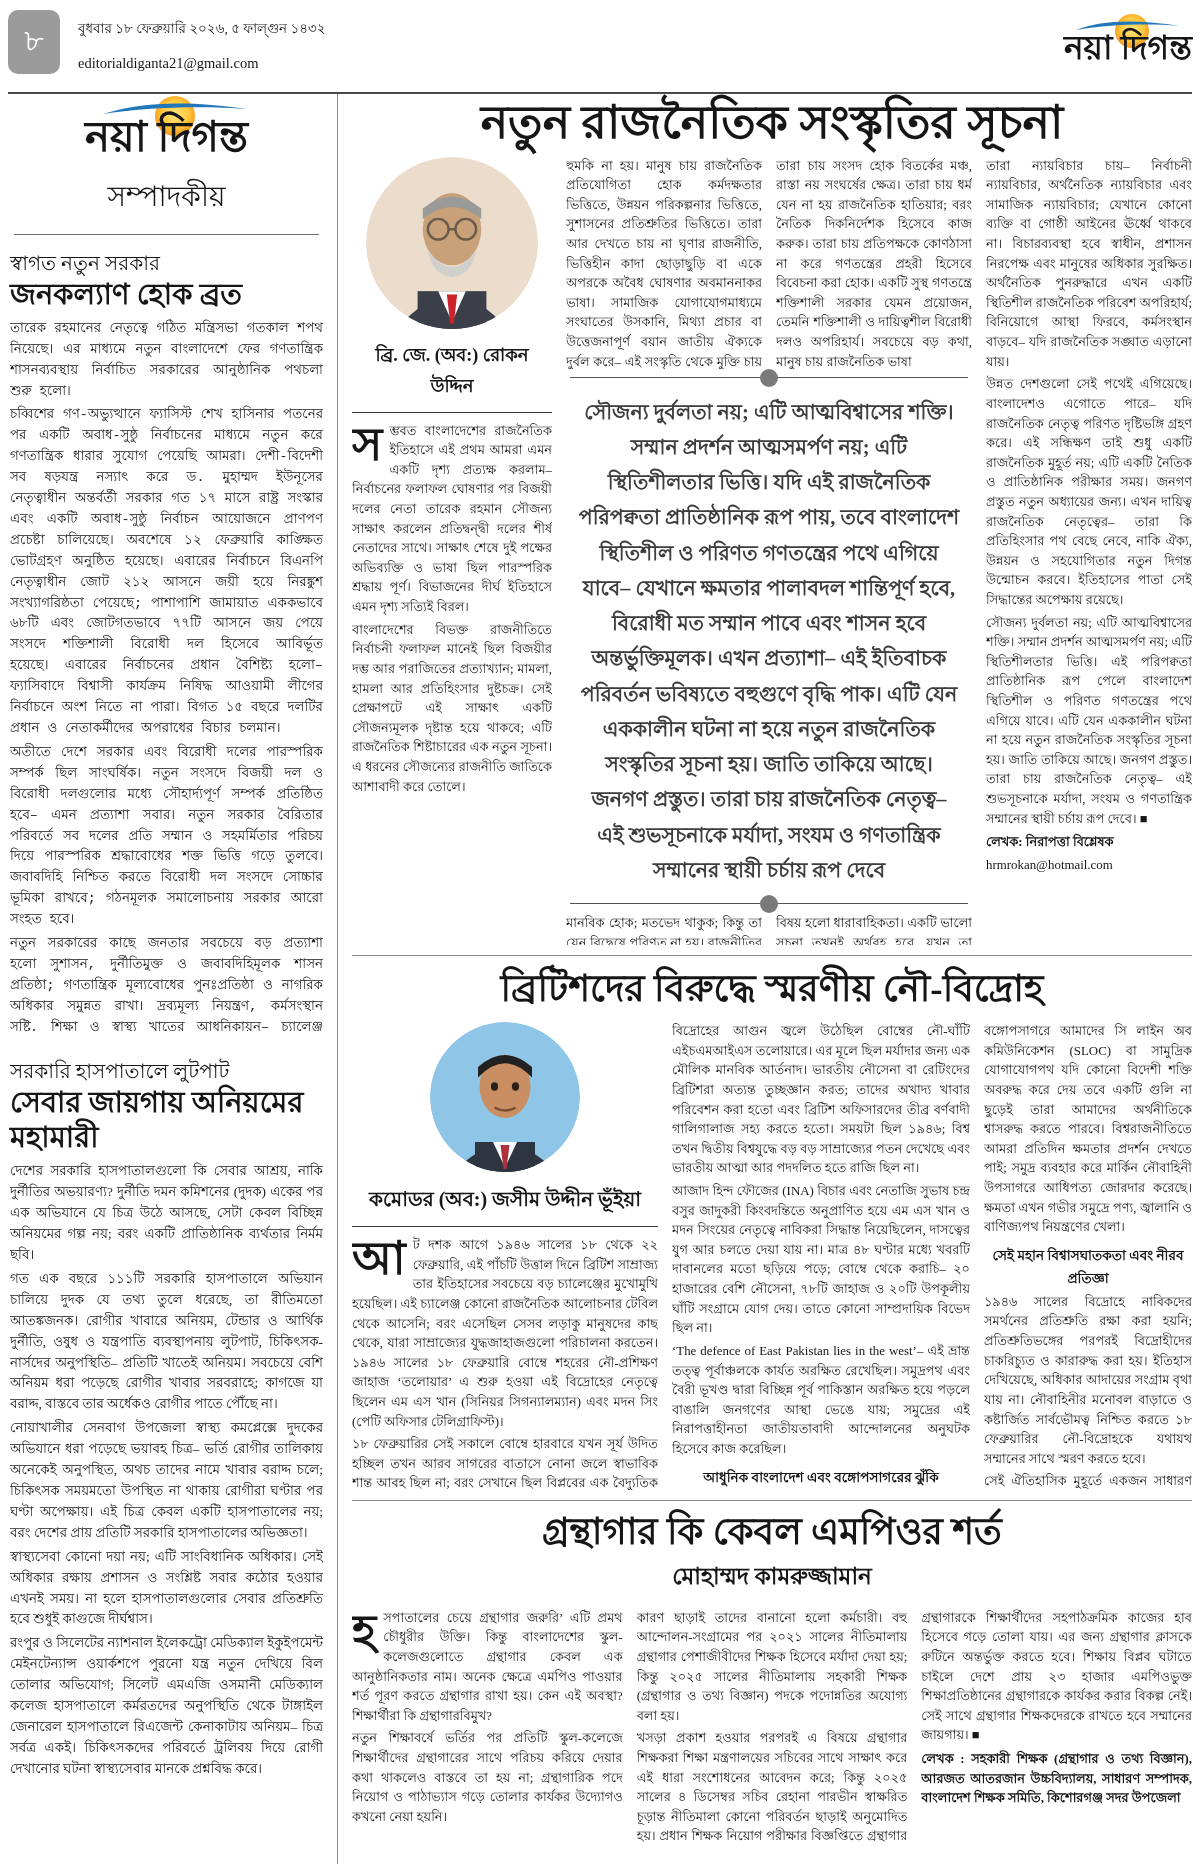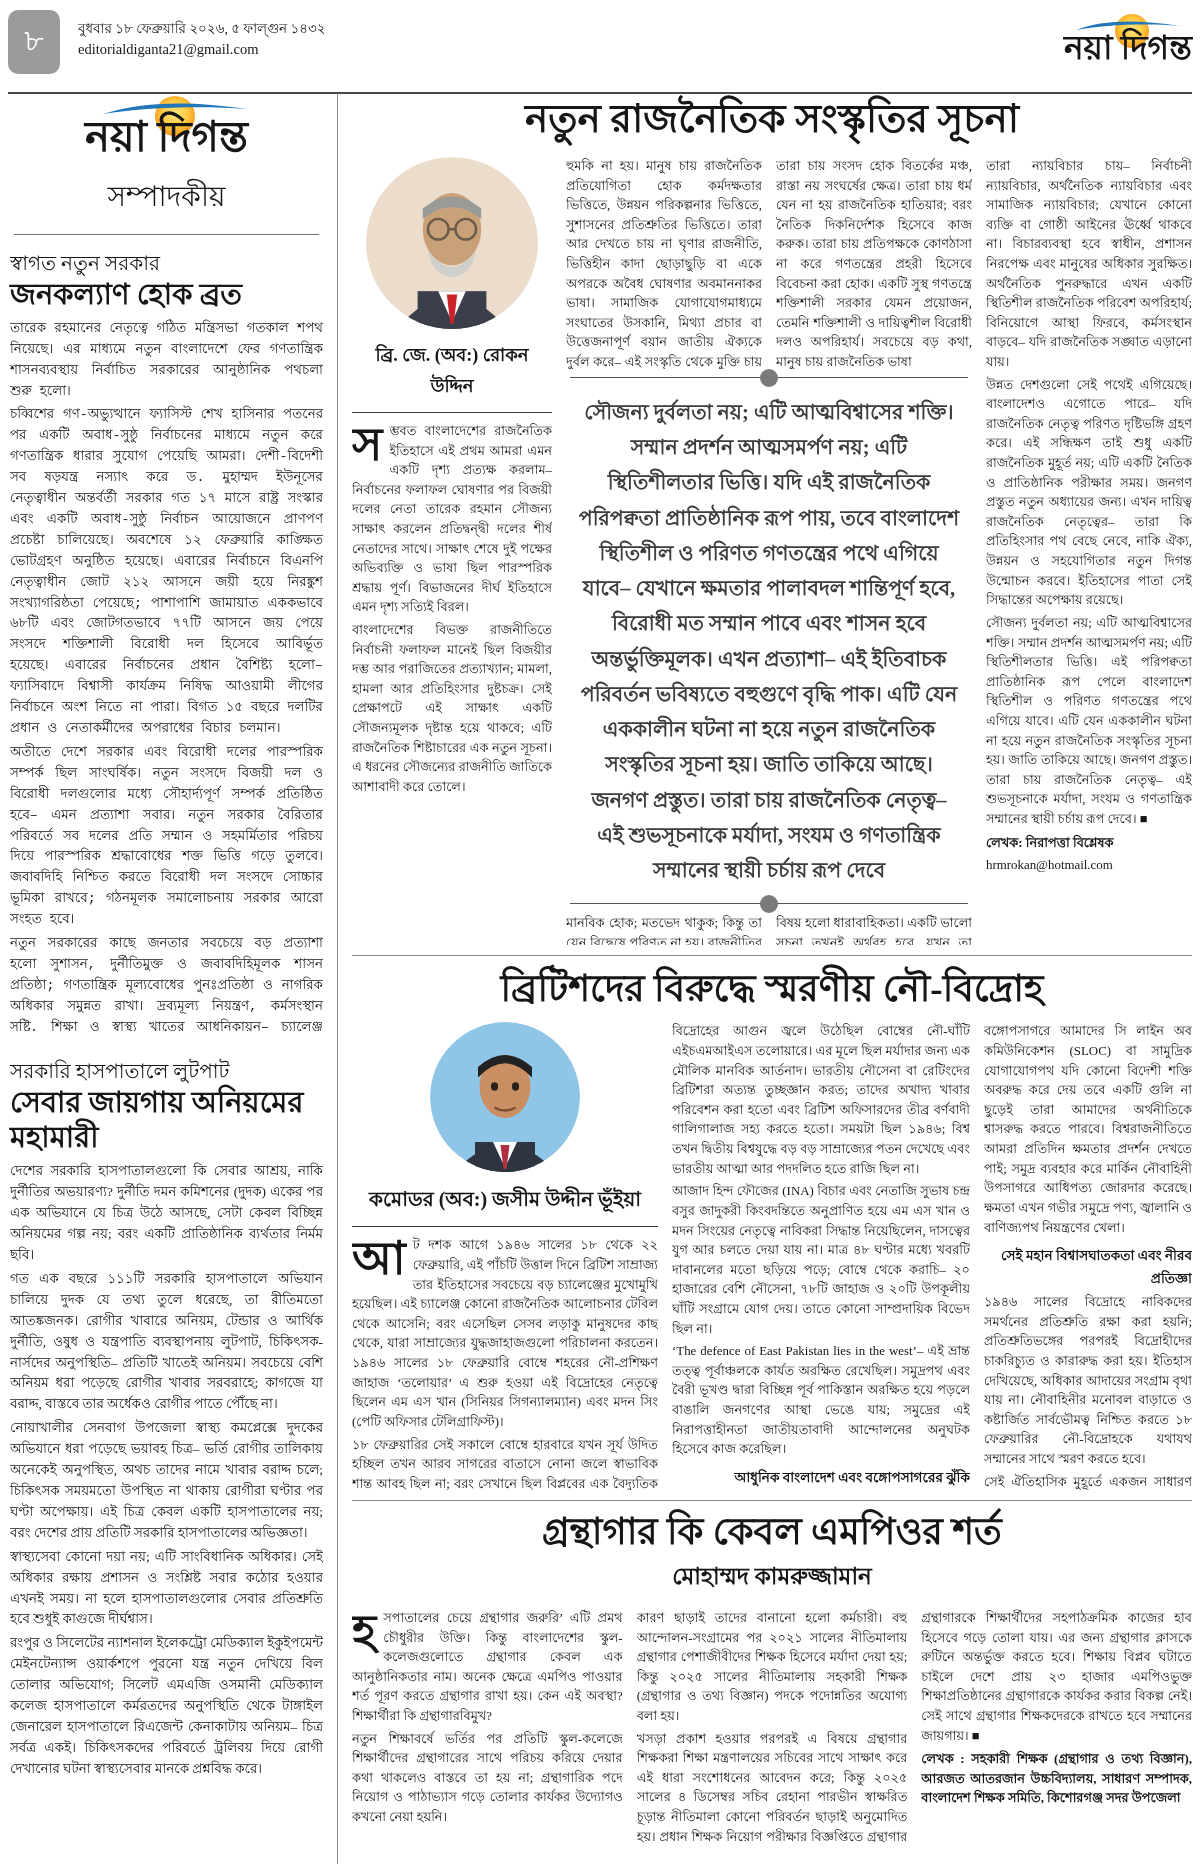--- a/index.html
+++ b/index.html
@@ -8,21 +8,21 @@
   .page { width:1200px; height:1868px; margin:0 auto; background:#fff; position:relative;
           overflow:hidden; padding:8px 8px 0 8px; }
 
   
   .hdr { display:flex; align-items:flex-start; height:80px; }
   .pagenum { width:52px; height:64px; background:#9b9b9b; border-radius:10px; color:#fff;
              font-size:30px; display:flex; align-items:center; justify-content:center;
              font-family:"DejaVu Sans", sans-serif; margin-top:2px; }
   .hdr-meta { margin:10px 0 0 18px; }
   .hdr-date { font-size:13.5px; }
-  .hdr-email { font-size:14.5px; margin-top:0; }
+  .hdr-email { font-size:14.5px; margin-top:14px; }
   .hdr-spacer { flex:1; }
   .logo { position:relative; display:inline-block; font-weight:700; white-space:nowrap; }
   .logo .sun { position:absolute; border-radius:50%;
                background:radial-gradient(circle at 50% 45%, #ffe680 0%, #ffc93d 45%, #f7941d 75%, rgba(247,148,29,0) 100%); }
   .logo .wave { position:absolute; }
   .logo .logo-text { position:relative; z-index:2; letter-spacing:0; }
   .logo-top { margin-top:14px; font-size:33px; }
   .logo-top .sun { width:34px; height:34px; left:53%; top:-8px; transform:translateX(-50%); }
   .logo-top .wave { left:8%; top:-4px; }
   .hdr-rule { border:none; border-top:2px solid #4a4a4a; margin-top:4px; }
@@ -47,27 +47,27 @@
   .ed1 .ed-body { max-height:712px; overflow:hidden;font-family:Liberation Mono, monospace; }
   .ed2 .ed-body { max-height:612px; overflow:hidden; }
 
   
   .body-text p { font-size:12.9px; line-height:1.52; text-align:justify; margin-bottom:3px; }
   .dropcap { float:left; font-size:46px; line-height:40px; padding:3px 7px 0 0; font-weight:700; }
   .byline { font-size:18px; font-weight:700; text-align:center; padding:8px 0 9px;
             border-bottom:1.5px solid #3a3a3a; margin-bottom:9px; }
   .photo-wrap { text-align:center; }
   .photo-wrap svg { border-radius:50%; display:inline-block; }
-  .subhead { font-size:13.6px; font-weight:700; margin:7px 0 2px; text-align:right; }
+  .subhead { font-size:13.6px; font-weight:700; margin:7px 0 2px; text-align:center; }
   .credit { font-weight:700; font-size:13px; text-align:right; margin-top:4px; }
   .credit-email { font-size:14px; text-align:right; }
   .art-rule { border:none; border-top:1px solid #8a8a8a; margin:10px 0; }
 
   
-  .a1-title { font-size:39px; font-weight:700; text-align:center; line-height:1.1; margin:4px 0 16px; }
+  .a1-title { font-size:46px; font-weight:700; text-align:center; line-height:1.1; margin:4px 0 8px; }
   .a1-cols { display:flex; gap:14px; height:788px; overflow:hidden; }
   .colA { width:200px; flex:none; overflow:hidden; }
   .a1-mid { flex:1; display:flex; flex-direction:column; overflow:hidden; }
   .colD { width:206px; flex:none; overflow:hidden; }
   .mid-row { display:flex; gap:14px; }
   .mid-row > div { flex:1; overflow:hidden; }
   .mid-top { height:212px; flex:none; }
   .mid-bottom { flex:1; }
   .quote-sec { margin:8px 0 10px; flex:none; }
   .qrule { position:relative; border-top:1px solid #555; margin:0 4px; }

